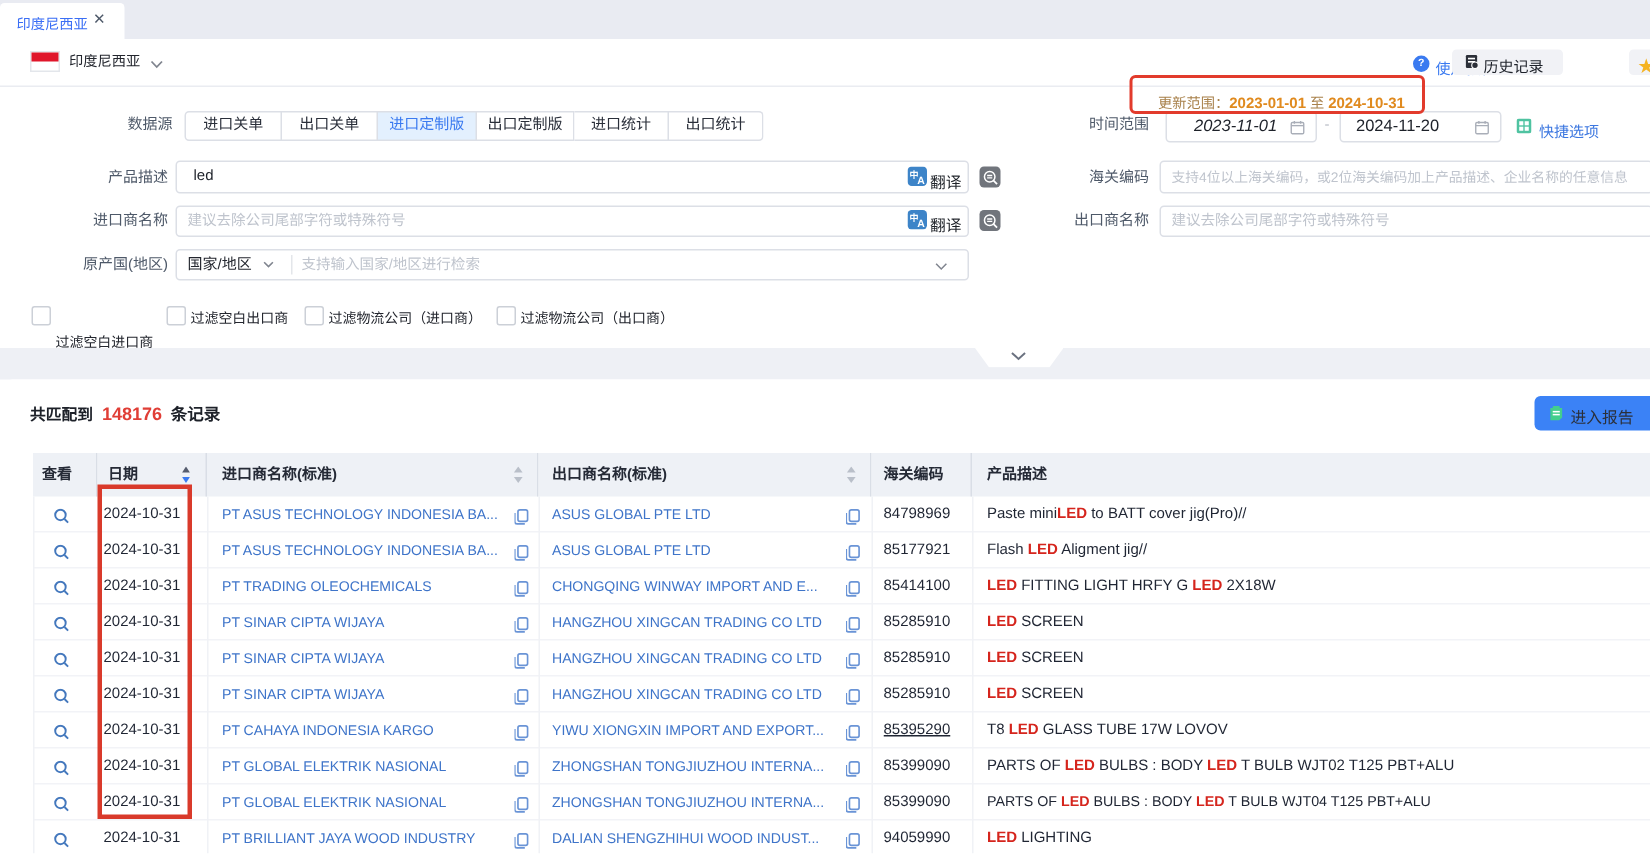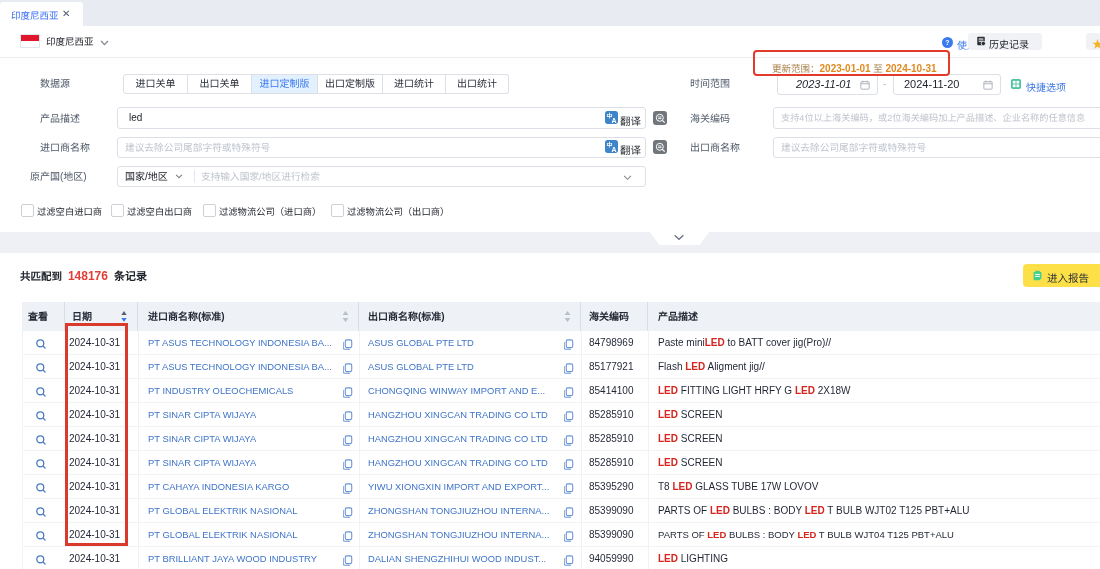--- a/index.html
+++ b/index.html
@@ -15,21 +15,21 @@
 #flag{left:21px;top:35px;width:18px;height:12px;outline:1px solid #e3e6eb;}
 #flag .r{position:absolute;left:0;top:0;width:18px;height:6px;background:#e0162b;}
 .cname{left:46px;top:36px;font-size:9.5px;color:#23262e;line-height:11px;letter-spacing:0px;}
 #helpico{left:942px;top:37px;width:11px;height:11px;border-radius:50%;background:#3a7af0;color:#fff;font-size:7px;text-align:center;line-height:11px;font-weight:bold;}
 #helptext{left:957px;top:37px;font-size:10px;color:#3a7af0;}
 #histbtn{left:968px;top:33px;width:74px;height:17px;background:#f1f2f6;border-radius:3px;font-size:10px;color:#1d2129;}
 #starbtn{left:1086px;top:33px;width:30px;height:17px;background:#f1f2f6;border-radius:3px;}
 #starbtn .s{position:absolute;left:6px;top:2px;color:#f5b321;font-size:11px;}
 #toolsep{left:0;top:57px;width:1100px;height:1px;background:#eaecf1;}
 
-.flabel{position:absolute;font-size:10px;color:#4e5969;text-align:left;line-height:12px;white-space:nowrap;}
+.flabel{position:absolute;font-size:10px;color:#4e5969;text-align:right;line-height:12px;white-space:nowrap;}
 .seg{position:absolute;top:74px;height:20px;border:1px solid #dcdfe6;border-left:none;background:#fff;font-size:10px;color:#2a2f3a;text-align:center;line-height:18px;white-space:nowrap;}
 .seg.first{border-left:1px solid #dcdfe6;border-radius:3px 0 0 3px;text-align:center;}
 .seg.last{border-radius:0 3px 3px 0;}
 .seg.active{background:#e3f0fe;color:#3a7af0;}
 .inp{position:absolute;border:1px solid #dcdfe6;border-radius:3px;background:#fff;font-size:10px;color:#1d2129;white-space:nowrap;}
 .ph{color:#bfc4cd;font-size:9.7px;}
 .cb{position:absolute;width:13px;height:13px;border:1px solid #ccd0d7;border-radius:2px;background:#fff;}
 .cbl{position:absolute;font-size:9.3px;color:#23262e;white-space:nowrap;}
 .gbtn{position:absolute;width:14px;height:14px;border-radius:3px;background:#71757c;}
 
@@ -37,21 +37,21 @@
 #redbox2{left:65px;top:323px;width:63px;height:223px;border:3px solid #d93a2b;z-index:50;}
 #updtext{left:772px;top:61px;font-size:9.5px;color:#a9824c;z-index:51;white-space:nowrap;}
 #updtext b{color:#e08a1e;font-size:10px;}
 
 #gap{left:0;top:232px;width:1100px;height:21px;background:#eef0f5;}
 #collapse{left:650px;top:232px;width:59px;height:13px;background:#fff;clip-path:polygon(0 0,100% 0,84% 100%,16% 100%);}
 
 #results{left:4px;top:253px;width:1096px;height:316px;background:#fff;border-radius:4px 0 0 0;}
 #summary{left:20px;top:267px;font-size:10.5px;font-weight:bold;color:#1d2129;}
 #summary .num{color:#e03e36;font-size:12px;}
-#reportbtn{left:1023px;top:264px;width:77px;height:23px;background:#fde047;border-radius:4px 0 0 4px;}
+#reportbtn{left:1023px;top:264px;width:77px;height:23px;background:#3b82f6;border-radius:4px 0 0 4px;}
 #reportbtn .t{position:absolute;left:24px;top:6px;font-size:10.5px;color:#2b2f38;}
 
 .th{position:absolute;top:302px;height:29px;background:#eef1f6;font-size:10px;font-weight:bold;color:#252a36;line-height:29px;white-space:nowrap;border-right:1px solid #d9dee6;}
 .td{position:absolute;height:24px;font-size:10px;line-height:24px;color:#1f2533;white-space:nowrap;overflow:hidden;}
 .link{color:#3e74c9;font-size:9.4px;}
 .red{color:#d5251d;font-weight:bold;}
 .rowline{position:absolute;left:22px;width:1078px;height:1px;background:#f2f3f7;}
 .colline{position:absolute;top:331px;width:1px;height:238px;background:#f0f2f6;}
 </style>
 </head>
@@ -174,21 +174,21 @@
       <path d="M1 1 L4.5 4.5 L8 1" stroke="#80858f" stroke-width="1.3" fill="none"></path>
     </svg>
     <span style="position:absolute;left:76px;top:3px;width:1px;height:13px;background:#e3e6ea;"></span>
     <span class="ph" style="position:absolute;left:83px;">支持输入国家/地区进行检索</span>
     <svg style="position:absolute;right:13px;top:8px" width="9" height="6" viewBox="0 0 10 7">
       <path d="M1 1 L5 5 L9 1" stroke="#80858f" stroke-width="1.2" fill="none"></path>
     </svg>
   </div>
 
 <span class="cb" style="left:21px;top:204px;"></span>
-<span class="cbl" style="left:37px;top:204px;">过滤空白进口商</span>
+<span class="cbl" style="left:37px;top:220px;">过滤空白进口商</span>
 <span class="cb" style="left:111px;top:204px;"></span>
 <span class="cbl" style="left:127px;top:204px;">过滤空白出口商</span>
 <span class="cb" style="left:203px;top:204px;"></span>
 <span class="cbl" style="left:219px;top:204px;">过滤物流公司（进口商）</span>
 <span class="cb" style="left:331px;top:204px;"></span>
 <span class="cbl" style="left:347px;top:204px;">过滤物流公司（出口商）</span>
 
 <div class="abs" id="gap"></div>
 <div class="abs" id="collapse"></div>
 <svg class="abs" style="left:673px;top:234px" width="12" height="7" viewBox="0 0 13 8">
@@ -274,21 +274,21 @@
     <div class="td" style="left:589px;top:355px;width:55px;">85177921</div>
     <div class="td" style="left:658px;top:355px;width:442px;">Flash <span class="red">LED</span> Aligment jig//</div>
     <div class="rowline" style="top:378px;"></div>
     <div class="td" style="left:36px;top:379px;width:16px;">
       <svg width="11" height="11" viewBox="0 0 11 11" style="position:absolute;left:0;top:8px">
         <circle cx="4.3" cy="4.3" r="3.5" fill="none" stroke="#4478bd" stroke-width="1.3"></circle>
         <path d="M7 7 L9.4 9.4" stroke="#4478bd" stroke-width="1.3"></path>
       </svg>
     </div>
     <div class="td" style="left:69px;top:379px;width:58px;">2024-10-31</div>
-    <div class="td link" style="left:148px;top:379px;width:190px;">PT INDUSTRY OLEOCHEMICALS</div>
+    <div class="td link" style="left:148px;top:379px;width:190px;">PT TRADING OLEOCHEMICALS</div>
     <div class="td" style="left:343px;top:379px;width:12px;">
       <svg width="11" height="11" viewBox="0 0 12 12" style="position:absolute;left:-1px;top:8px">
         <rect x="3.6" y="1" width="7" height="8.4" rx="1.4" fill="none" stroke="#6a94d6" stroke-width="1.2"></rect>
         <path d="M8.6 11.2 H3 A1.7 1.7 0 0 1 1.3 9.5 V3.2" fill="none" stroke="#6a94d6" stroke-width="1.2"></path>
       </svg>
     </div>
     <div class="td link" style="left:368px;top:379px;width:190px;">CHONGQING WINWAY IMPORT AND E...</div>
     <div class="td" style="left:564px;top:379px;width:12px;">
       <svg width="11" height="11" viewBox="0 0 12 12" style="position:absolute;left:-1px;top:8px">
         <rect x="3.6" y="1" width="7" height="8.4" rx="1.4" fill="none" stroke="#6a94d6" stroke-width="1.2"></rect>
@@ -384,21 +384,21 @@
         <path d="M8.6 11.2 H3 A1.7 1.7 0 0 1 1.3 9.5 V3.2" fill="none" stroke="#6a94d6" stroke-width="1.2"></path>
       </svg>
     </div>
     <div class="td link" style="left:368px;top:475px;width:190px;">YIWU XIONGXIN IMPORT AND EXPORT...</div>
     <div class="td" style="left:564px;top:475px;width:12px;">
       <svg width="11" height="11" viewBox="0 0 12 12" style="position:absolute;left:-1px;top:8px">
         <rect x="3.6" y="1" width="7" height="8.4" rx="1.4" fill="none" stroke="#6a94d6" stroke-width="1.2"></rect>
         <path d="M8.6 11.2 H3 A1.7 1.7 0 0 1 1.3 9.5 V3.2" fill="none" stroke="#6a94d6" stroke-width="1.2"></path>
       </svg>
     </div>
-    <div class="td" style="left:589px;top:475px;width:55px;">85395290</div>
+    <div class="td" style="left:589px;top:475px;width:55px;text-decoration:underline;">85395290</div>
     <div class="td" style="left:658px;top:475px;width:442px;">T8 <span class="red">LED</span> GLASS TUBE 17W LOVOV</div>
     <div class="rowline" style="top:498px;"></div>
     <div class="td" style="left:36px;top:499px;width:16px;">
       <svg width="11" height="11" viewBox="0 0 11 11" style="position:absolute;left:0;top:8px">
         <circle cx="4.3" cy="4.3" r="3.5" fill="none" stroke="#4478bd" stroke-width="1.3"></circle>
         <path d="M7 7 L9.4 9.4" stroke="#4478bd" stroke-width="1.3"></path>
       </svg>
     </div>
     <div class="td" style="left:69px;top:499px;width:58px;">2024-10-31</div>
     <div class="td link" style="left:148px;top:499px;width:190px;">PT GLOBAL ELEKTRIK NASIONAL</div>

